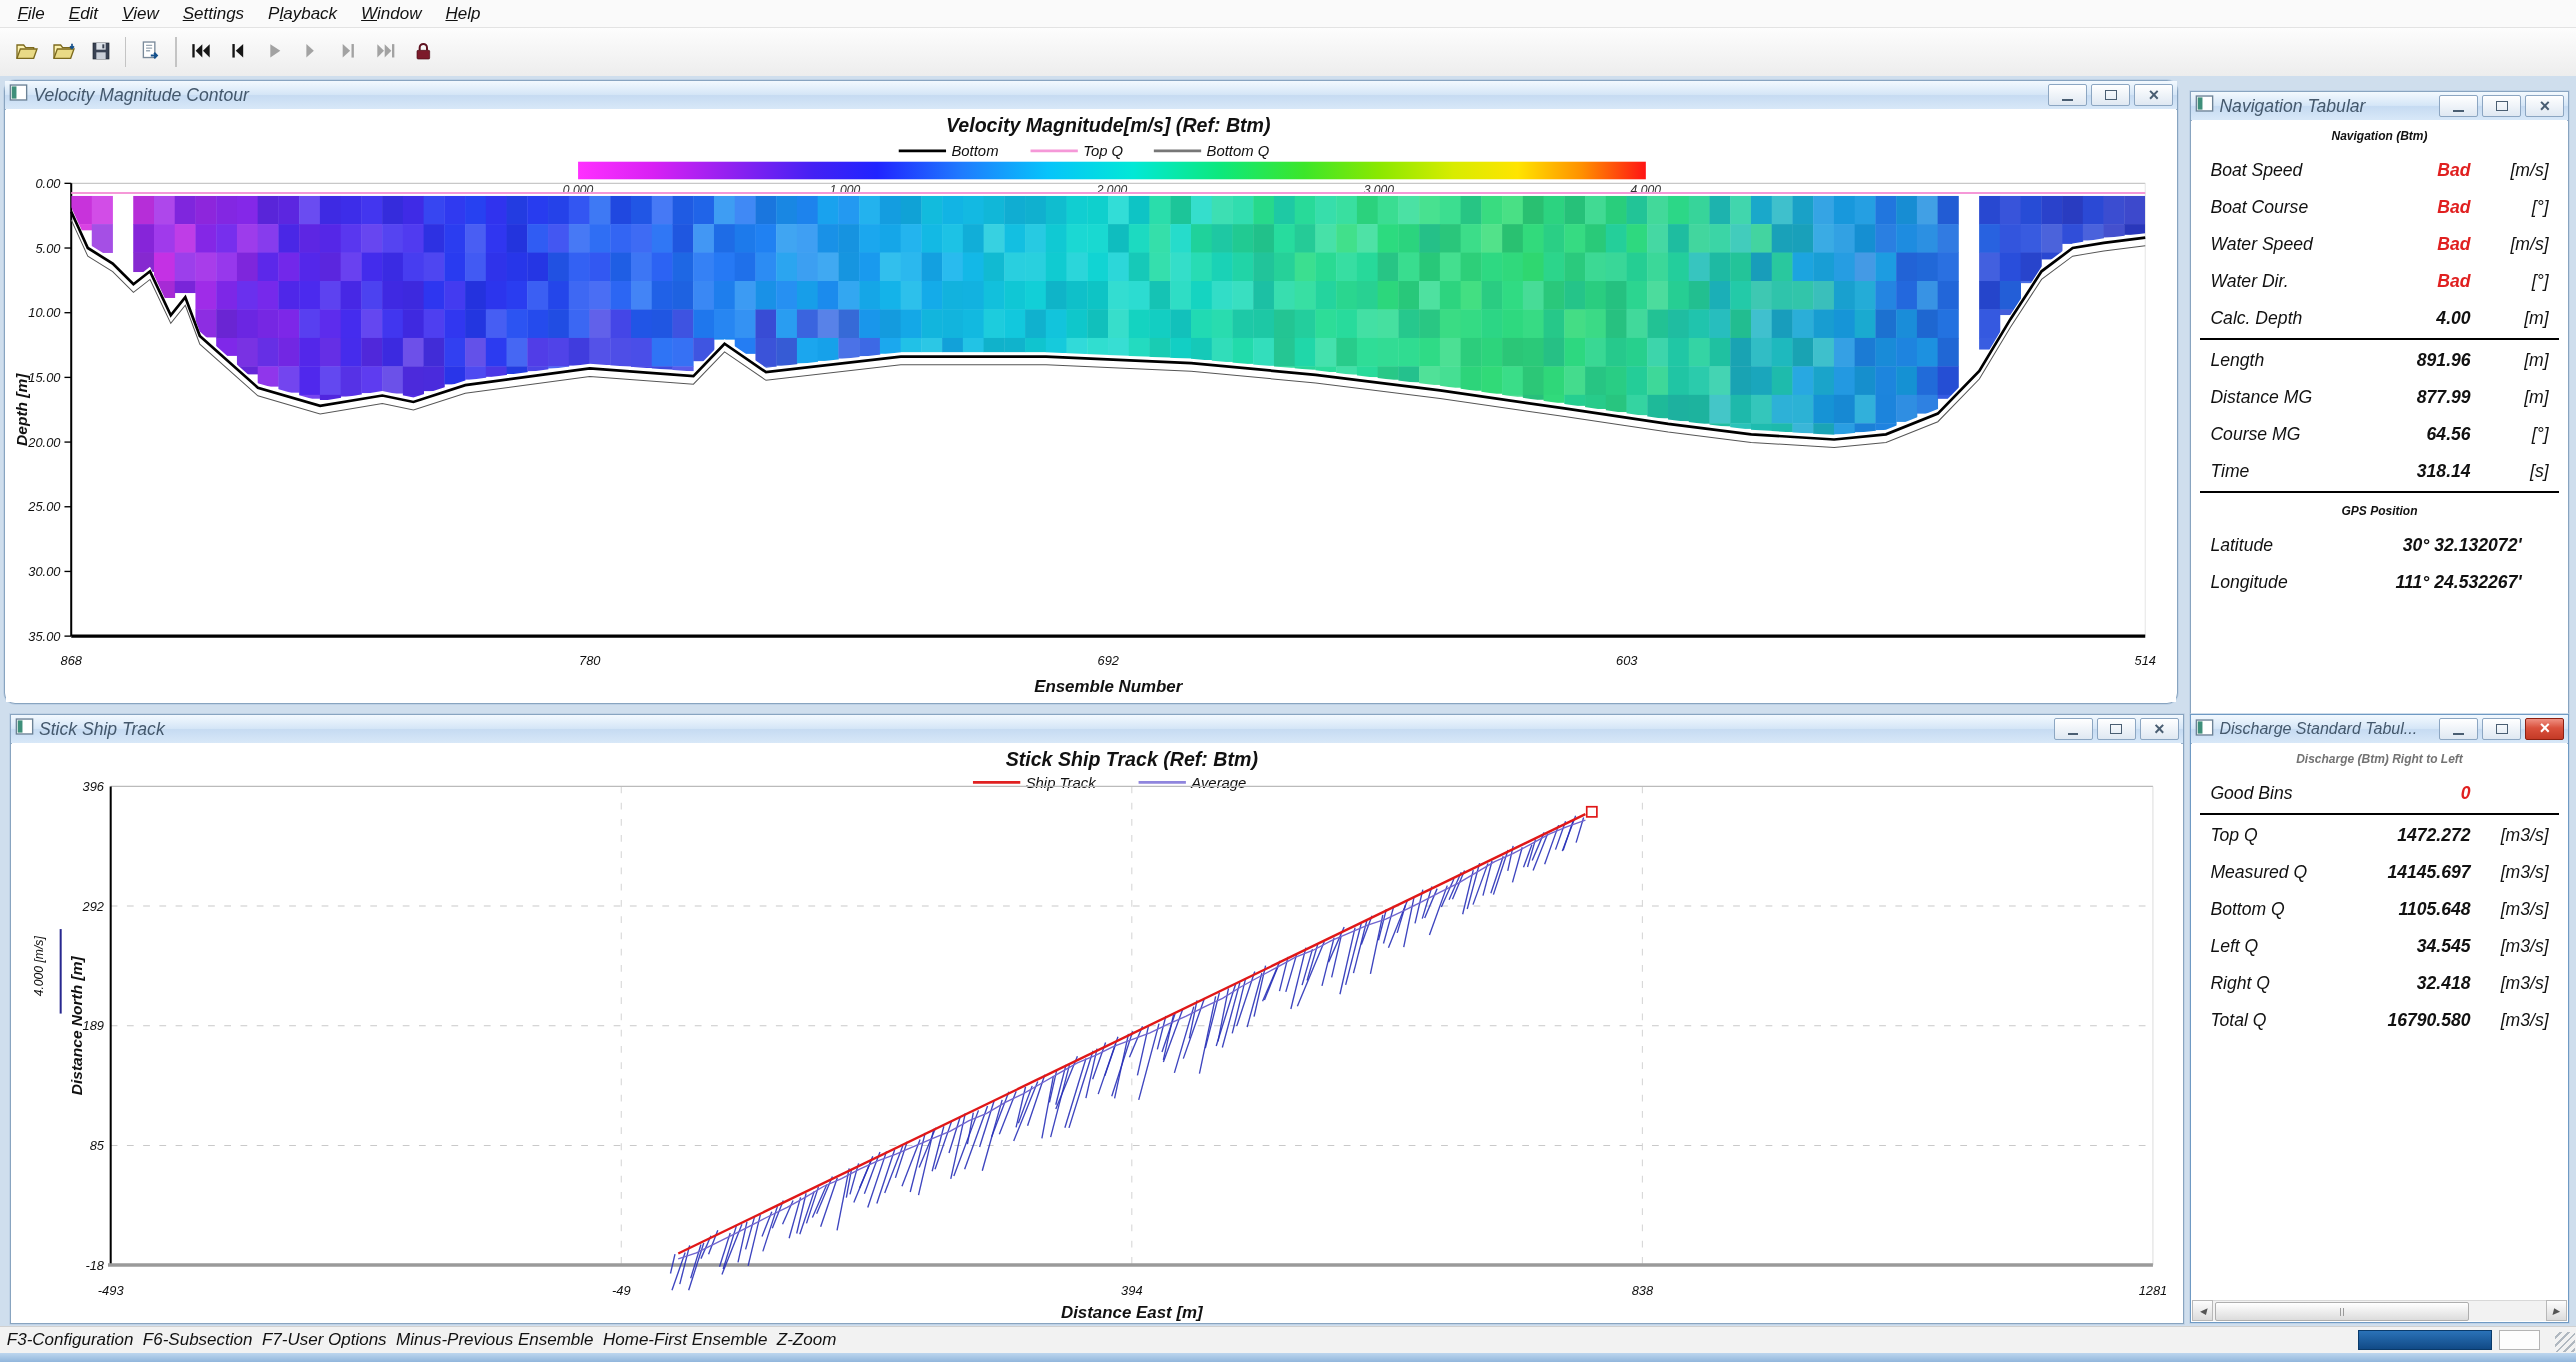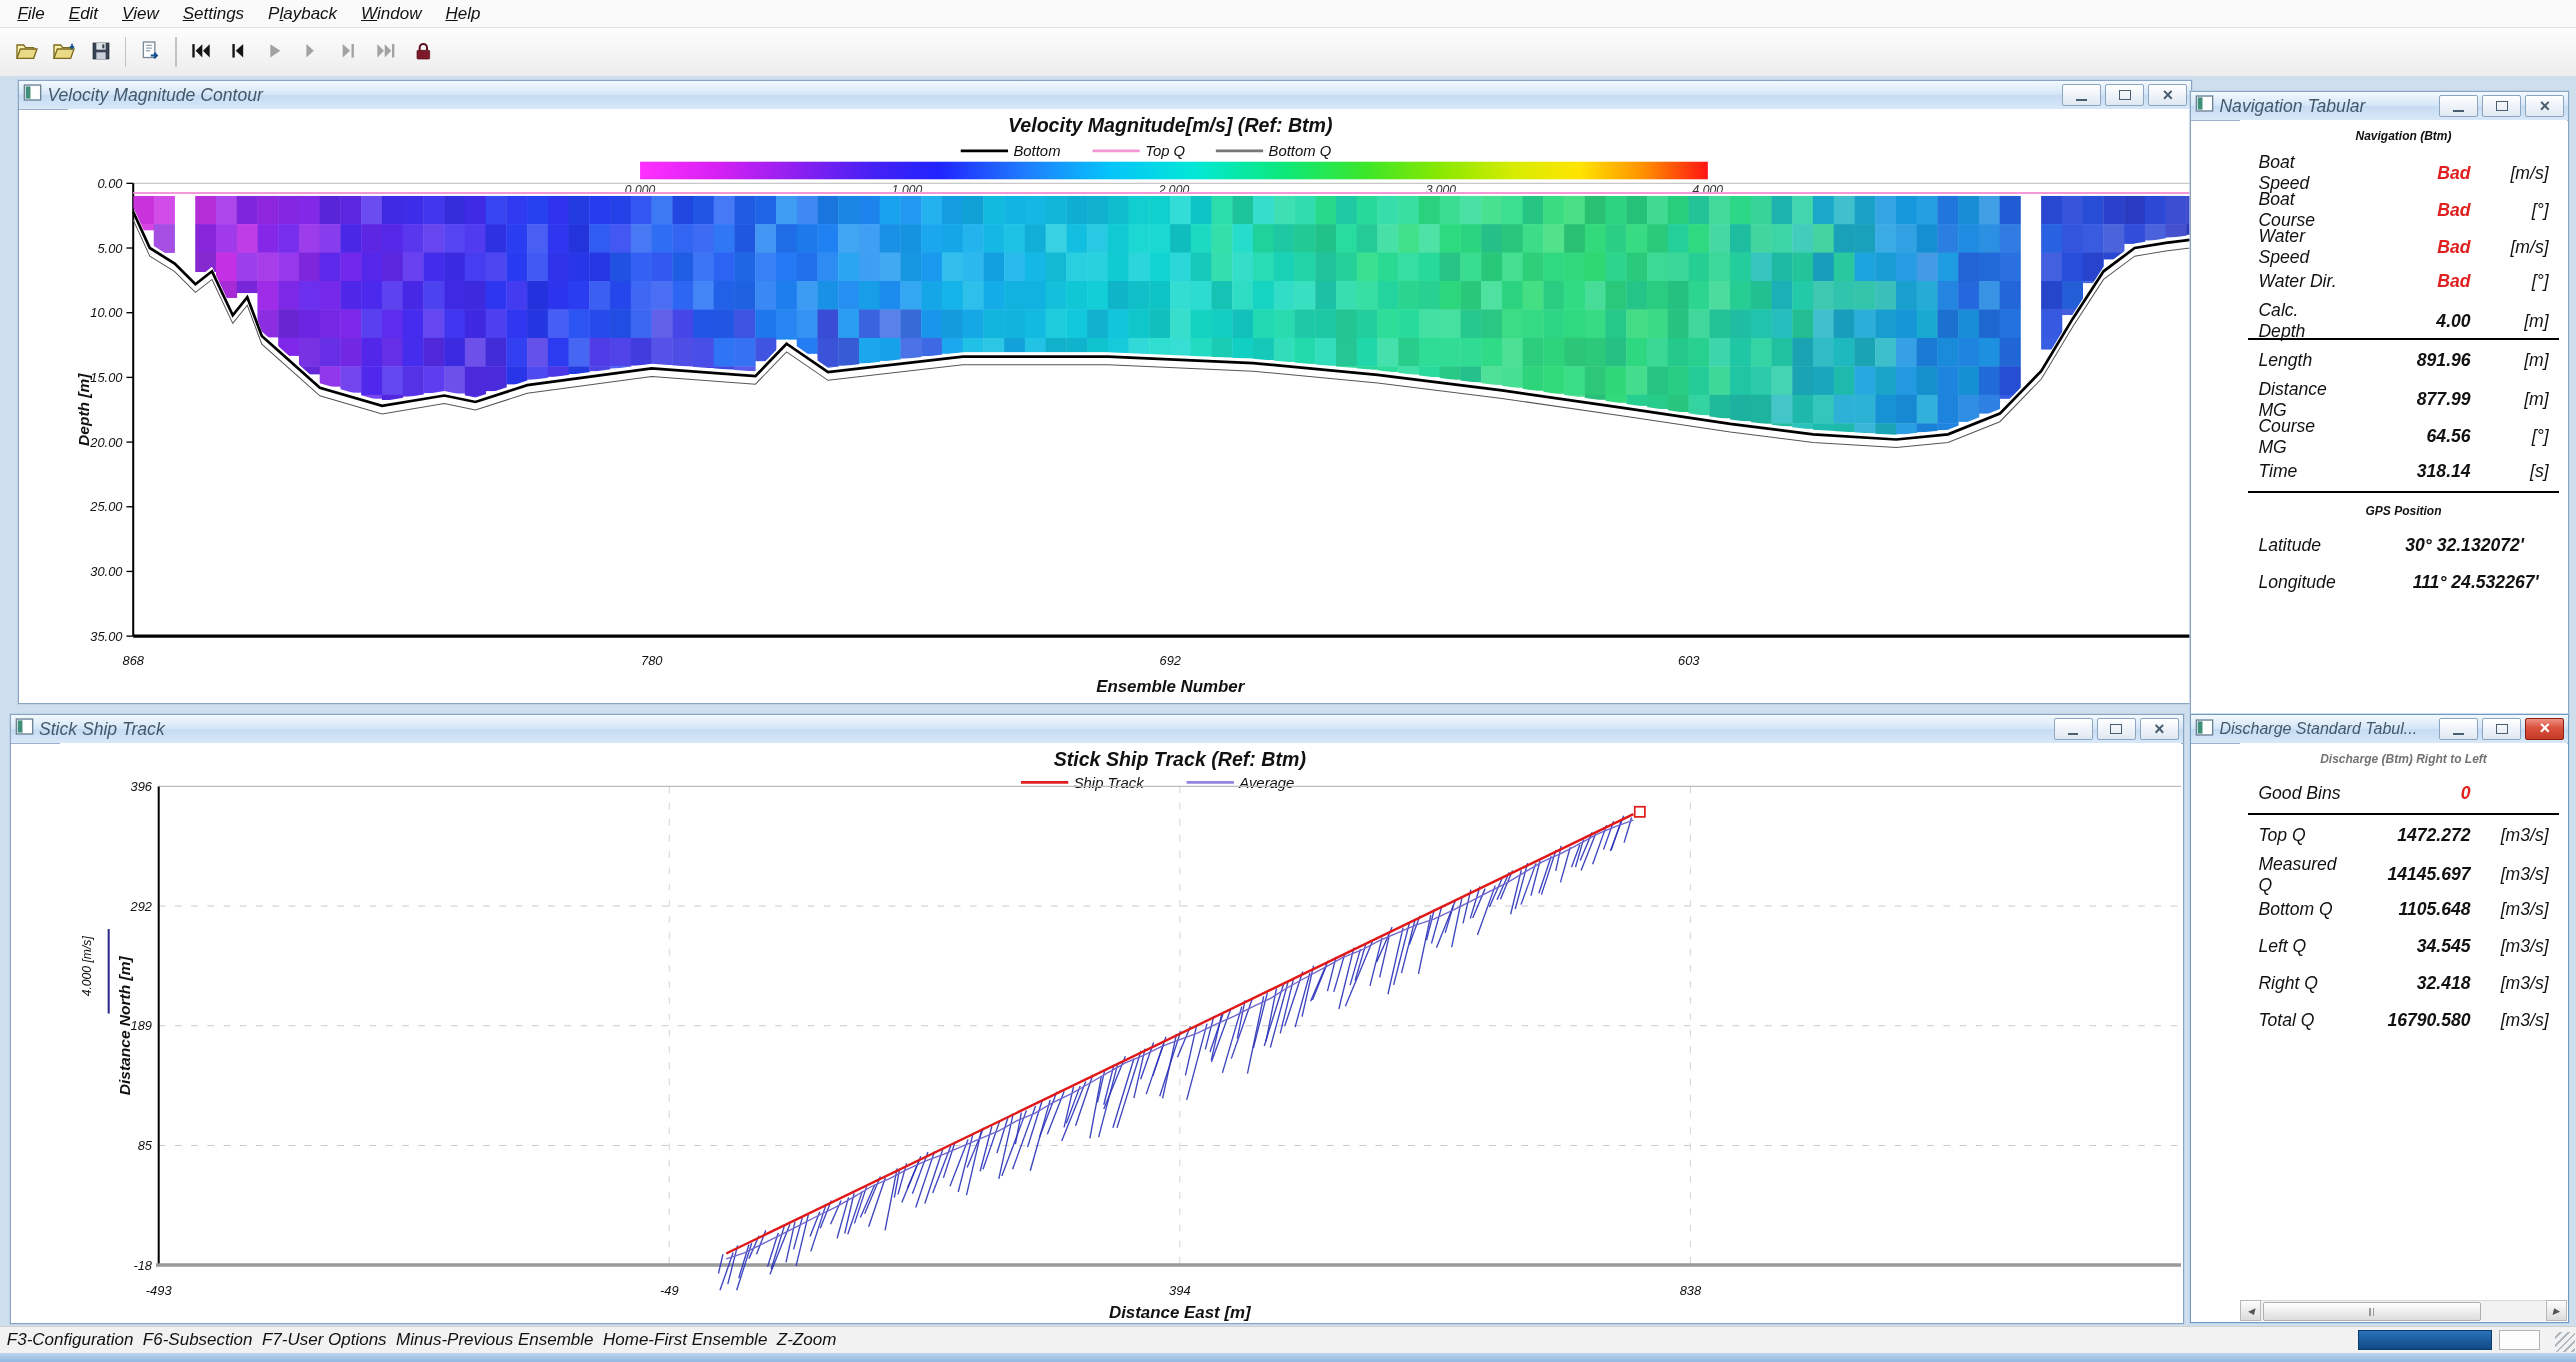--- a/index.html
+++ b/index.html
@@ -25,21 +25,21 @@
     font-size:17.6px;color:#44586c;}
   .ttext{margin-left:5.4px;white-space:nowrap;overflow:hidden;text-overflow:ellipsis;flex:1;}
   .wbtns{display:flex;gap:4px;margin-left:5.4px;}
   .wb{width:37px;height:20px;border:0.7px solid #8ca6c2;border-radius:2px;
     background:linear-gradient(#ffffff,#dfe8f2);display:flex;align-items:center;justify-content:center;}
   .g-min{width:10.8px;height:2px;background:#4a5e72;margin-top:9.5px;}
   .g-max{width:10px;height:8px;border:1.4px solid #4a5e72;}
   .g-x::before{content:"×";font-size:18px;font-weight:bold;color:#4a5e72;line-height:17.6px;}
   .wb.close-red{background:linear-gradient(#ef9082,#d9503c 45%,#c43a26);border-color:#8c2012;}
   .wb.close-red .g-x::before{color:#fff;}
-  .content{position:absolute;left:1.4px;right:1.4px;top:28px;bottom:1.4px;background:#fff;overflow:hidden;margin-left:48px;}
+  .content{position:absolute;left:1.4px;right:1.4px;top:28px;bottom:1.4px;background:#fff;overflow:hidden;}
   svg text{font-family:"Liberation Sans",sans-serif;}
   
   .thead{text-align:center;font-weight:bold;font-size:12px;height:32px;line-height:32px;color:#111;}
   .thead.red{color:#737373;}
   .trow{display:grid;grid-template-columns:1fr 125px 78px;padding:0 18px;height:37px;
     align-items:center;font-size:17.6px;color:#111;}
   .trow .lab{text-align:left;}
   .trow .val{text-align:right;font-weight:bold;}
   .trow .unit{text-align:right;}
   .trow.gps{grid-template-columns:1fr 203px 27px;}
@@ -149,21 +149,21 @@
       <div class="tbtn">
         <span><svg width="20" height="20" viewBox="0 0 30 30">
             <path d="M10 14 v-4 a5.5 5.5 0 0 1 11 0 v4" fill="none" stroke="#5e1220" stroke-width="3"></path>
             <rect x="6" y="14" width="19" height="13" rx="1.5" fill="#7c1a2a" stroke="#470a14"></rect>
           </svg></span>
       </div>
     </div>
 
   <div id="workspace">
 
-    <div class="window" id="win-velocity" style="left:18px;top:4px;width:2172px;height:622px;">
+    <div class="window" id="win-velocity" style="left:4px;top:4px;width:2172px;height:622px;border-radius:11px;">
       <div class="titlebar">
         <span>
           <svg width="19" height="19" viewBox="0 0 28 28">
               <rect x="2" y="3" width="24" height="22" fill="#fff" stroke="#6c8296" stroke-width="2"></rect>
               <rect x="4" y="5" width="7" height="18" fill="#3f8f7a"></rect>
             </svg>
         </span>
         <span class="ttext">Velocity Magnitude Contour</span>
         <span class="wbtns">
           <span class="wb">

